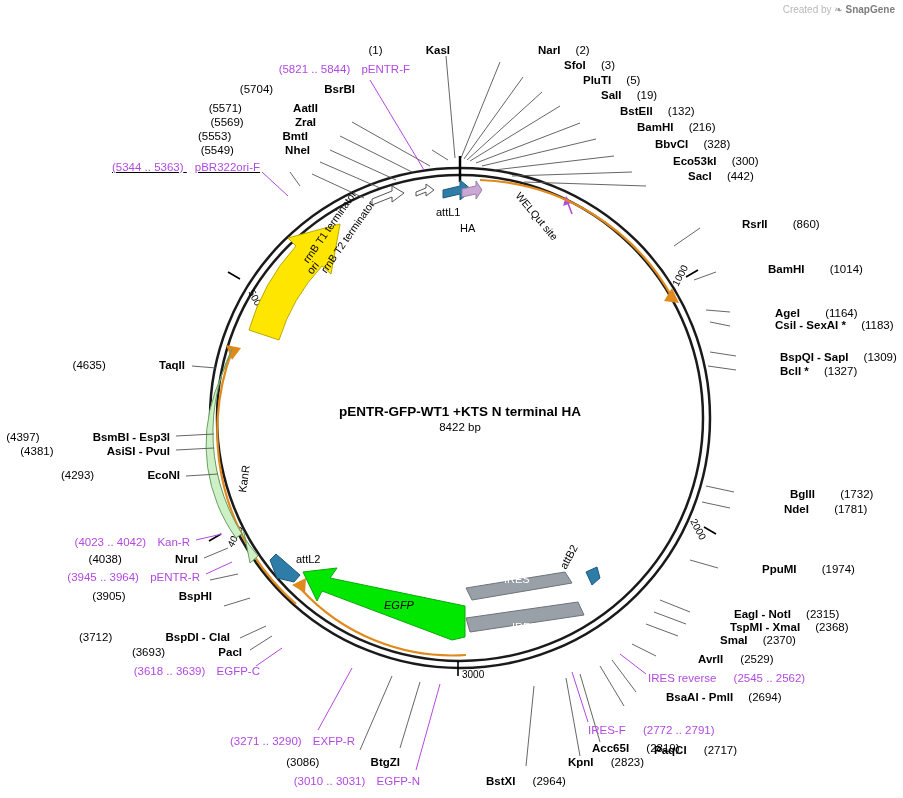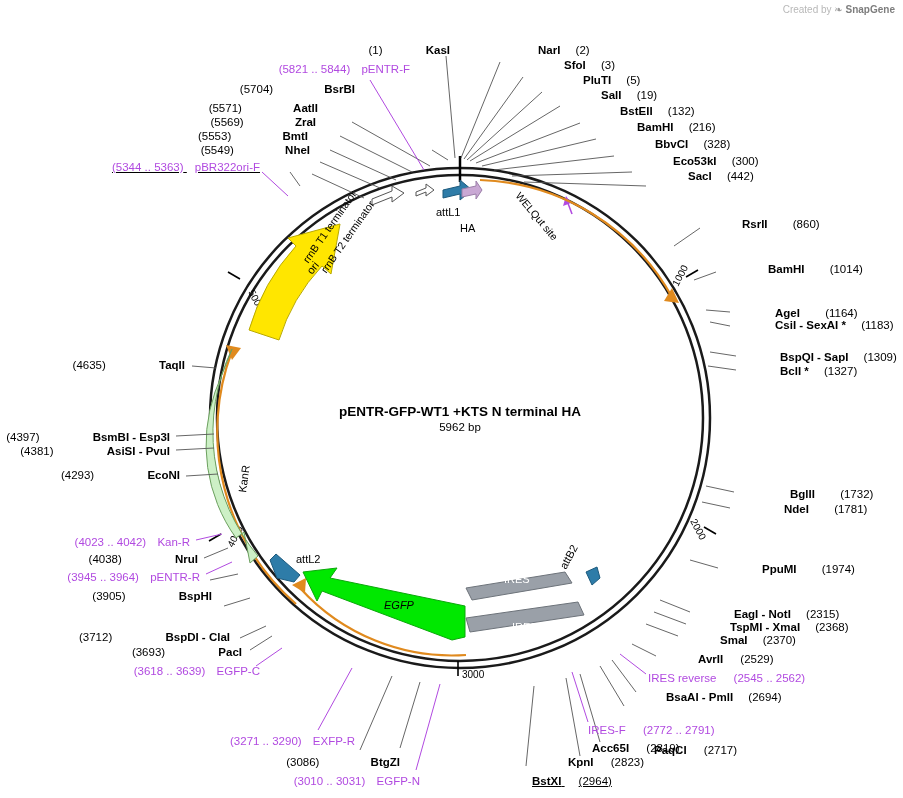--- a/index.html
+++ b/index.html
@@ -203,21 +203,21 @@
       <text x="566" y="570" transform="rotate(-62 566 570)">attB2</text>
       <text x="515" y="196" transform="rotate(50 515 196)" font-size="10.5">WELQut site</text>
       <text x="290" y="262" transform="rotate(-58 290 262)" font-size="10.5" visibility="hidden">h</text>
     </g>
   </svg>
 
   <div class="ftxt" style="left:300px;top:258px;transform:rotate(-55deg);transform-origin:left top;">rrnB T1 terminator</div>
   <div class="ftxt" style="left:318px;top:268px;transform:rotate(-55deg);transform-origin:left top;">rrnB T2 terminator</div>
 
   <div class="title" style="left:260px;top:404px;width:400px;">pENTR-GFP-WT1 +KTS N terminal HA</div>
-  <div class="subtitle" style="left:260px;top:421px;width:400px;">5962 bp</div>
+  <div class="subtitle" style="left:260px;top:421px;width:400px;">8422 bp</div>
 
   <div class="lbl right" style="left:300px;top:44px;width:150px;">
     <span class="pos">(1)</span>
     <b>KasI</b>
   </div>
   <div class="lbl" style="left:498px;top:44px;">
     <b>NarI</b>
     <span class="pos" style="margin-left:12px">(2)</span>
   </div>
   <div class="lbl" style="left:524px;top:59px;">
@@ -351,21 +351,21 @@
     <span class="purple" style="margin-left:14px">(2772 .. 2791)</span>
   </div>
   <div class="lbl" style="left:552px;top:742px;">
     <b>Acc65I</b>
     <span class="pos" style="margin-left:14px">(2819)</span>
   </div>
   <div class="lbl" style="left:528px;top:756px;">
     <b>KpnI</b>
     <span class="pos" style="margin-left:14px">(2823)</span>
   </div>
-  <div class="lbl" style="left:492px;top:775px;text-decoration:underline;">
+  <div class="lbl" style="left:446px;top:775px;">
     <b>BstXI</b>
     <span class="pos" style="margin-left:14px">(2964)</span>
   </div>
 
   <div class="lbl right" style="left:120px;top:775px;width:300px;">
     <span class="purple">(3010 .. 3031)</span>
     <span class="purple" style="margin-left:8px">EGFP-N</span>
   </div>
   <div class="lbl right" style="left:160px;top:756px;width:240px;">
     <span class="pos">(3086)</span>

